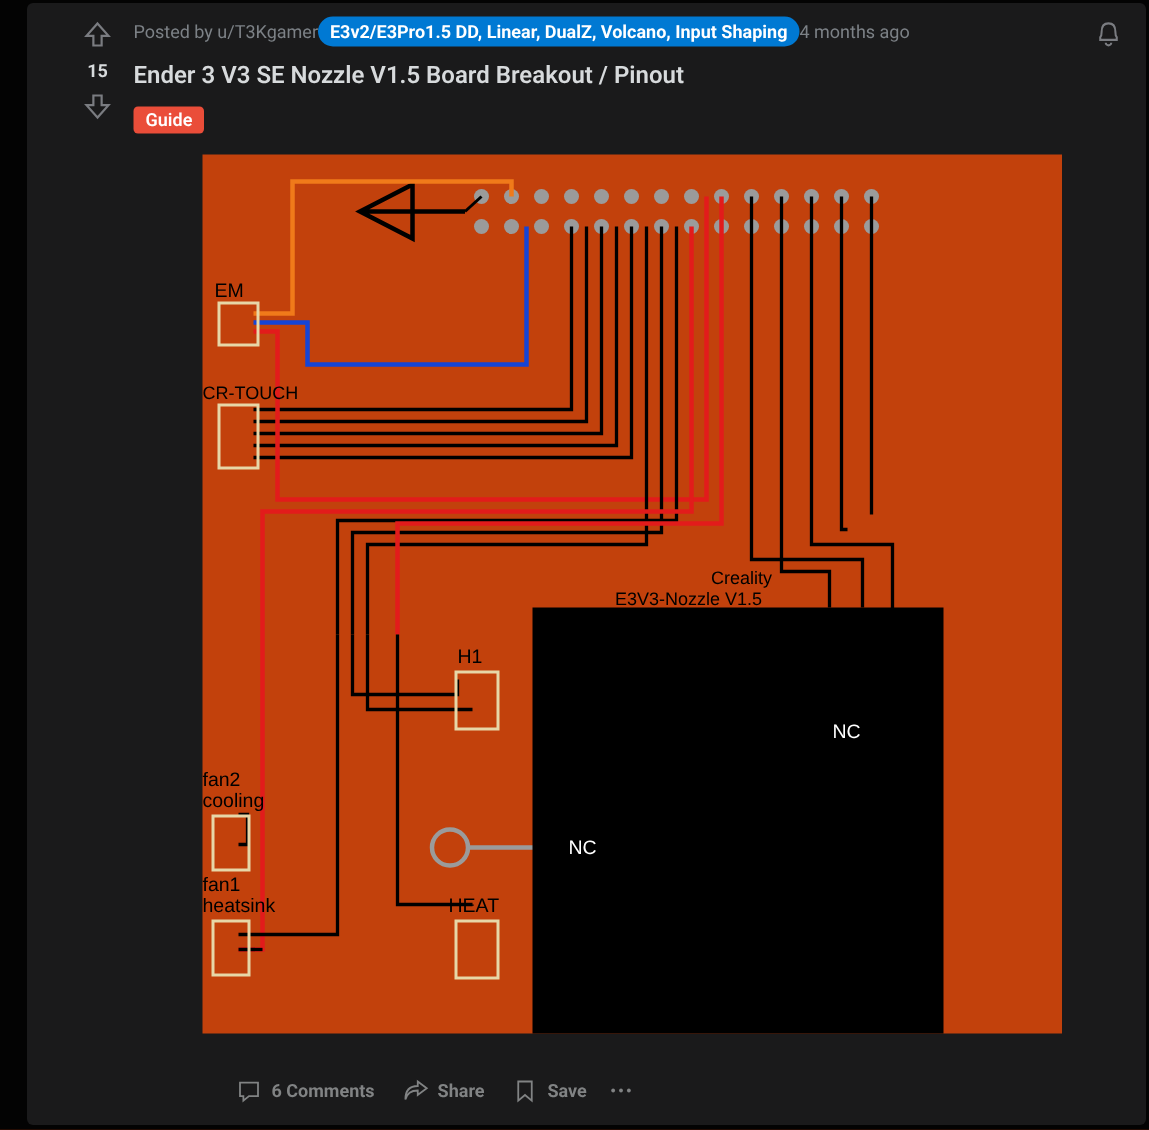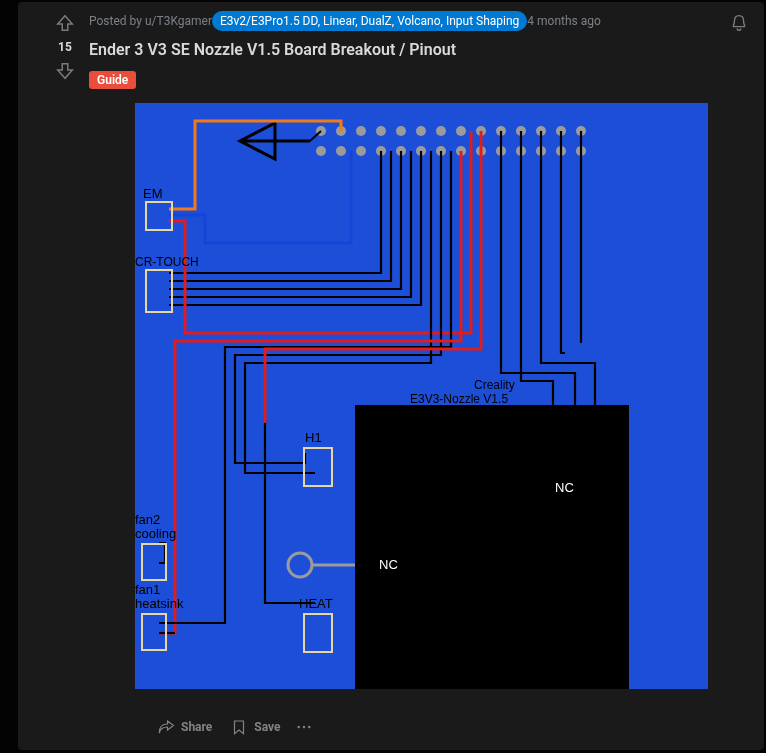--- a/index.html
+++ b/index.html
@@ -15,28 +15,28 @@
   .wrap{width:766px;height:753px;background:var(--bg);position:relative;overflow:hidden;}
   .card{position:absolute;left:18px;top:2px;right:2px;height:748px;background:var(--card);border-radius:4px;display:flex;}
   .votes{width:44px;padding-top:10px;display:flex;flex-direction:column;align-items:center;gap:4px;padding-left:25px;}
   .arrow{width:22px;height:22px;display:block;}
   .arrow svg{width:22px;height:22px;display:block;}
   .score{font-size:12px;font-weight:700;color:var(--text);margin:2px 0;}
   .main{flex:1;padding:9px 10px 0 2px;position:relative;}
   .meta{display:flex;align-items:center;gap:0;font-size:12px;line-height:16px;}
   .meta .posted{color:var(--muted);}
   .meta a{color:var(--muted);text-decoration:none;}
-  .pill{background:var(--blue-pill);color:#fff;font-size:12px;padding:2px 8px;border-radius:10px;font-weight:400;}
+  .pill{background:var(--blue-pill);color:#fff;font-size:12px;padding:2px 8px;border-radius:10px;font-weight:700;}
   .time{color:var(--muted);}
   .bell{position:absolute;right:14px;top:9px;}
   .bell svg{width:22px;height:22px;display:block;}
   h1.title{margin:6px 0 6px;font-size:16px;font-weight:600;color:var(--text);line-height:26px;}
   .flair{display:inline-block;background:var(--flair);color:#ffffff;font-size:12px;font-weight:600;padding:2px 8px;border-radius:3px;margin-top:1px;}
   .imgzone{display:flex;justify-content:center;margin-top:14px;}
-  .diagram{width:573px;height:586px;background:#1d4ed8;position:relative;}
+  .diagram{width:573px;height:586px;background:#c2410c;position:relative;}
   .blackbox{position:absolute;left:220px;top:302px;width:274px;height:284px;background:#000;}
   .lbl{position:absolute;font:13px/14px Arial,sans-serif;color:#000;white-space:pre;}
   .lbl.white{color:#fff;}
   .port{position:absolute;border:2px solid #e7d7a8;background:transparent;}
   .footer{position:absolute;left:62px;right:12px;bottom:4px;height:38px;display:flex;align-items:center;gap:2px;}
   .fbtn{display:flex;align-items:center;gap:6px;padding:6px 8px;border-radius:3px;color:#818384;font-size:12px;font-weight:700;cursor:pointer;}
 </style>
 </head>
 <body>
 
@@ -185,20 +185,26 @@
           <span class="lbl" style="left:275px;top:289px;font-size:12px">E3V3-Nozzle V1.5</span>
           <span class="lbl white" style="left:244px;top:455px">NC</span>
           <span class="lbl white" style="left:420px;top:378px">NC</span>
         </div>
       </div>
 
       
       <div class="footer">
         <div class="fbtn">
           <svg width="18" height="18" viewBox="0 0 24 24" fill="none" stroke="#818384" stroke-width="1.6">
+              <path d="M4 5 H20 V17 H12 L7 21 V17 H4 Z"></path>
+            </svg>
+          <span>6 Comments</span>
+        </div>
+        <div class="fbtn">
+          <svg width="18" height="18" viewBox="0 0 24 24" fill="none" stroke="#818384" stroke-width="1.6">
               <path d="M14 4 L22 10 L14 16 V12 C7 12 4 16 3 20 C3 12 7 8 14 8 Z"></path>
             </svg>
           <span>Share</span>
         </div>
         <div class="fbtn">
           <svg width="18" height="18" viewBox="0 0 24 24" fill="none" stroke="#818384" stroke-width="1.6">
               <path d="M6 4 H18 V21 L12 16 L6 21 Z"></path>
             </svg>
           <span>Save</span>
         </div>

